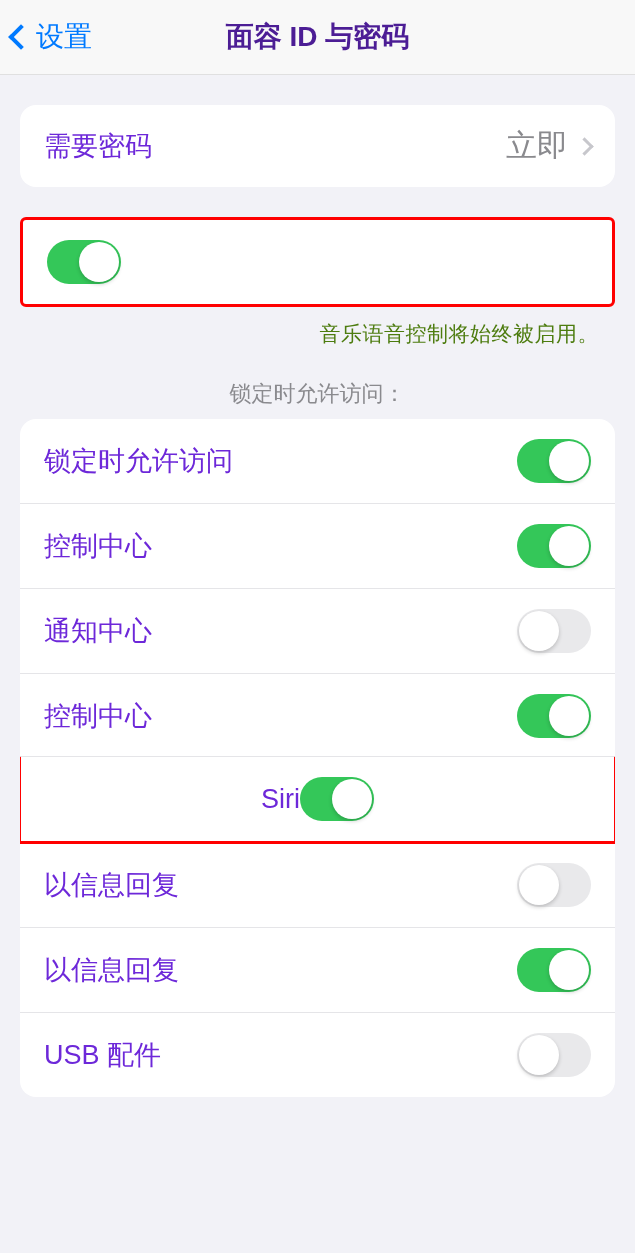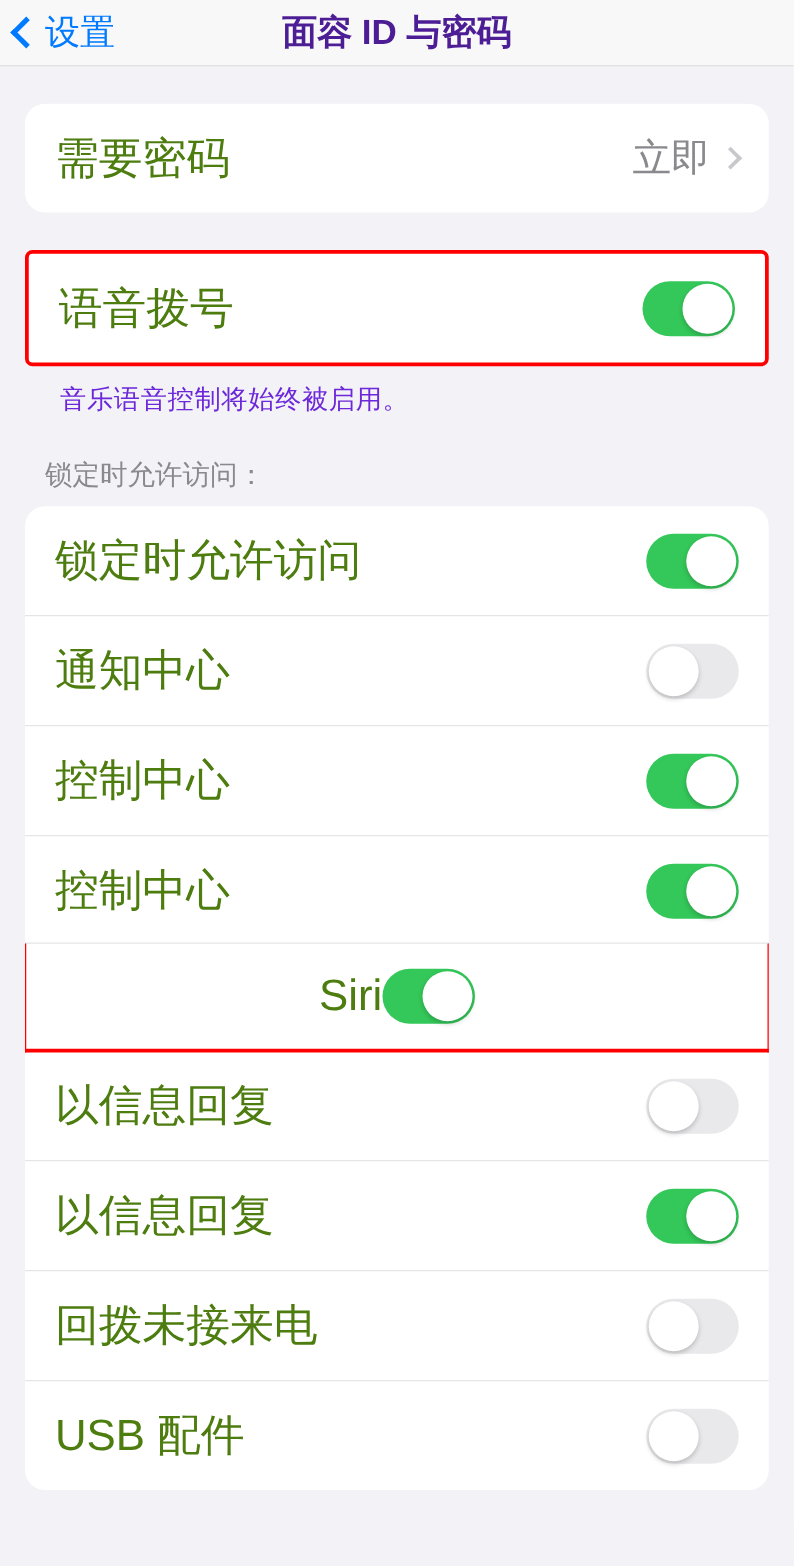--- a/index.html
+++ b/index.html
@@ -10,21 +10,21 @@
     body {
       font-family: -apple-system, BlinkMacSystemFont, "PingFang SC", "Helvetica Neue", sans-serif;
       background: #f2f2f7;
       width: 635px;
       height: 1253px;
       overflow: hidden;
     }
     .header {
       display: flex;
       align-items: center;
-      height: 53px;
+      height: 75px;
       background: #f8f8f8;
       border-bottom: 1px solid #e0e0e0;
       position: relative;
     }
     .back-button {
       display: flex;
       align-items: center;
       color: #007aff;
       font-size: 28px;
       padding-left: 12px;
@@ -71,48 +71,50 @@
       border: 3px solid #ff0000;
       margin: -2px;
       position: relative;
       z-index: 1;
       justify-content: center;
     }
     .row + .row {
       border-top: 1px solid #e5e5e8;
     }
     .row-label {
-      font-size: 35px;
-      color: #4d7c0f;
+      font-size: 27px;
+      color: #6d28d9;
     }
     .row-value {
       font-size: 31px;
       color: #8a8a8e;
       margin-right: 10px;
       margin-left: auto;
     }
     .chevron-right {
       display: inline-block;
       width: 13px;
       height: 13px;
       border-top: 3px solid #c7c7cc;
       border-right: 3px solid #c7c7cc;
       transform: rotate(45deg);
     }
     .footer-text {
       padding: 12px 36px 0 48px;
       font-size: 21px;
-      color: #6d28d9;
+      color: #4d7c0f;
       line-height: 1.45;
       letter-spacing: 0.5px;
+      text-align: right;
     }
     .section-header {
       padding: 30px 36px 10px 36px;
       font-size: 22px;
       color: #8a8a8e;
+      text-align: center;
     }
     .toggle {
       width: 74px;
       height: 44px;
       border-radius: 22px;
       position: relative;
       cursor: pointer;
       flex-shrink: 0;
     }
     .toggle.on {
@@ -159,81 +161,74 @@
   <div class="group">
     <div class="row">
       <span class="row-label">需要密码</span>
       <span class="row-value">立即</span>
       <span class="chevron-right"></span>
     </div>
   </div>
 
   <div class="group highlighted">
     <div class="row">
-      <span class="row-label">语音拨号</span>
       <div class="toggle on">
         <div class="toggle-knob"></div>
       </div>
     </div>
   </div>
 
   <div class="footer-text">音乐语音控制将始终被启用。</div>
 
   <div class="section-header">锁定时允许访问：</div>
 
   <div class="group-2" id="lock-access-list">
       <div class="row">
         <span class="row-label">锁定时允许访问</span>
         <div class="toggle on">
           <div class="toggle-knob"></div>
         </div>
       </div>
       <div class="row">
+        <span class="row-label">控制中心</span>
+        <div class="toggle on">
+          <div class="toggle-knob"></div>
+        </div>
+      </div>
+      <div class="row">
         <span class="row-label">通知中心</span>
         <div class="toggle off">
           <div class="toggle-knob"></div>
         </div>
       </div>
       <div class="row">
         <span class="row-label">控制中心</span>
         <div class="toggle on">
           <div class="toggle-knob"></div>
         </div>
       </div>
-      <div class="row">
-        <span class="row-label">控制中心</span>
-        <div class="toggle on">
-          <div class="toggle-knob"></div>
-        </div>
-      </div>
       <div class="row highlighted-row">
         <span class="row-label">Siri</span>
         <div class="toggle on">
           <div class="toggle-knob"></div>
         </div>
       </div>
       <div class="row">
         <span class="row-label">以信息回复</span>
         <div class="toggle off">
           <div class="toggle-knob"></div>
         </div>
       </div>
       <div class="row">
         <span class="row-label">以信息回复</span>
         <div class="toggle on">
           <div class="toggle-knob"></div>
         </div>
       </div>
       <div class="row">
-        <span class="row-label">回拨未接来电</span>
-        <div class="toggle off">
-          <div class="toggle-knob"></div>
-        </div>
-      </div>
-      <div class="row">
         <span class="row-label">USB 配件</span>
         <div class="toggle off">
           <div class="toggle-knob"></div>
         </div>
       </div>
     </div>
 
 </div>
 
 </body></html>

